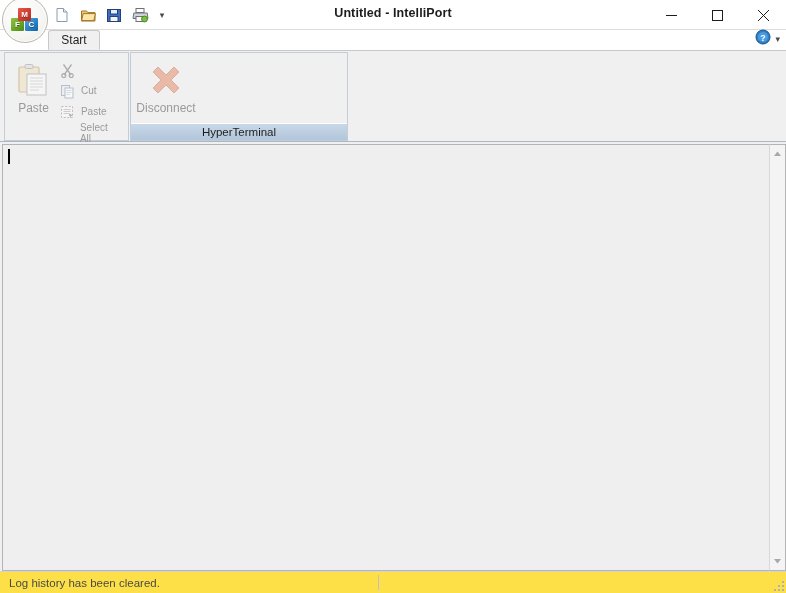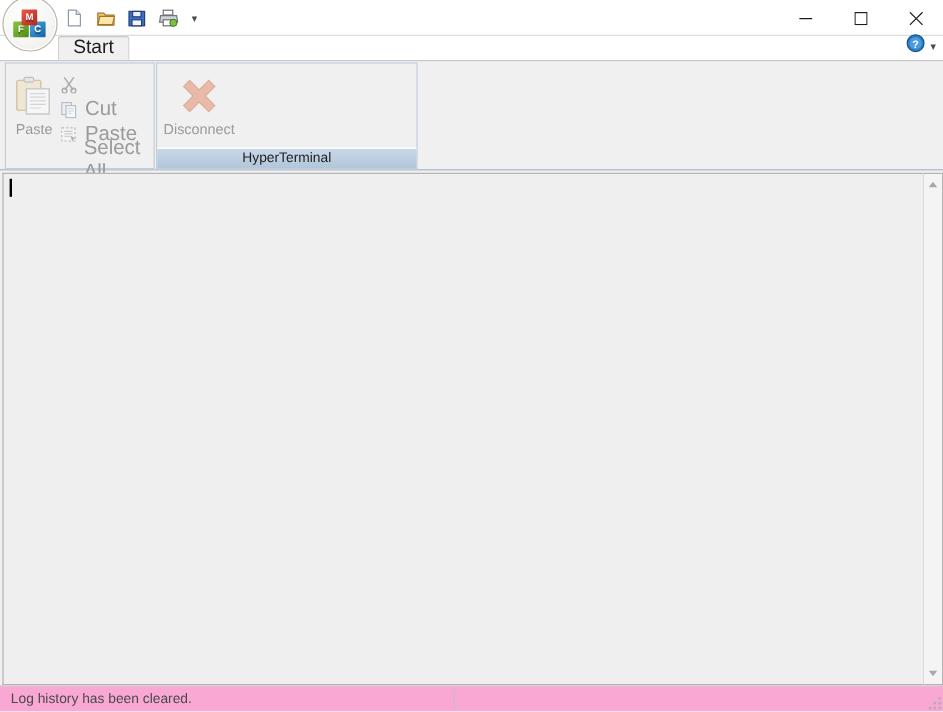--- a/index.html
+++ b/index.html
@@ -95,21 +95,21 @@
     background: #ffffff;
     flex: none;
     display: flex; align-items: flex-end;
     padding-left: 48px;
     border-bottom: none;
   }
   .tab {
     height: 20px;
     min-width: 52px;
     padding: 0 12px;
-    font-size: 16px;
+    font-size: 12px;
     color: #1d1d1d;
     display: flex; align-items: center; justify-content: center;
     cursor: default;
   }
   .tab.active {
     background: #f0f0f0;
     border: 1px solid #c8c8c8;
     border-bottom: 1px solid #f0f0f0;
     border-top-left-radius: 3px;
     border-top-right-radius: 3px;
@@ -174,21 +174,21 @@
 
   
   .smallcol { display: flex; flex-direction: column; padding-top: 4px; }
   .smallbtn {
     height: 21px;
     display: flex; align-items: center; gap: 5px;
     padding: 0 6px 0 2px;
     cursor: default;
   }
   .smallbtn .ic16 { width: 16px; height: 16px; display:flex; align-items:center; justify-content:center; }
-  .smallbtn .lb { font-size: 17px; margin-top: 40px; }
+  .smallbtn .lb { font-size: 10px; margin-top: 40px; }
   .smallbtn.disabled .lb { color: #9a9a9a; }
   .smallbtn.disabled .ic16 { opacity: .5; }
 
   
   .client {
     flex: 1;
     display: flex;
     background: #f0f0f0;
     overflow: hidden;
   }
@@ -228,21 +228,21 @@
     width: 15px; height: 17px;
     display: flex; align-items: center; justify-content: center;
     cursor: default;
   }
   .sb-track { flex: 1; width: 15px; background: #f4f4f4; }
 
   
   .statusbar {
     height: 22px;
     flex: none;
-    background: #f9a8d4;
+    background: #fde047;
     border-top: 1px solid #d4d4d4;
     display: flex; align-items: center;
     position: relative;
     font-size: 11.5px;
     color: #4a4a4a;
   }
   .status-pane1 {
     width: 378px;
     padding-left: 9px;
     display: flex; align-items: center;
@@ -300,20 +300,21 @@
         <svg width="17" height="16" viewBox="0 0 17 16">
           <rect x="4" y="1.5" width="8" height="4" fill="#ffffff" stroke="#707070" stroke-width="1"></rect>
           <path d="M1.8 6h13.4l.8 5.5H1z" fill="#cfd3da" stroke="#6d7480" stroke-width="1"></path>
           <rect x="4" y="9.5" width="8" height="5" fill="#ffffff" stroke="#707070" stroke-width="1"></rect>
           <circle cx="12.5" cy="12" r="3" fill="#7bc043" stroke="#3e7a18" stroke-width=".8"></circle>
         </svg>
       </div>
       <div class="qat-more">▾</div>
     </div>
 
+    <div class="win-title">Untitled - IntelliPort</div>
 
     <div class="win-buttons">
       <div class="win-btn">
         <svg width="11" height="11" viewBox="0 0 11 11">
             <path d="M0 5.5h11" stroke="#1d1d1d" stroke-width="1"></path>
           </svg>
       </div>
       <div class="win-btn">
         <svg width="11" height="11" viewBox="0 0 11 11">
             <rect x="0.5" y="0.5" width="10" height="10" fill="none" stroke="#1d1d1d" stroke-width="1"></rect>

